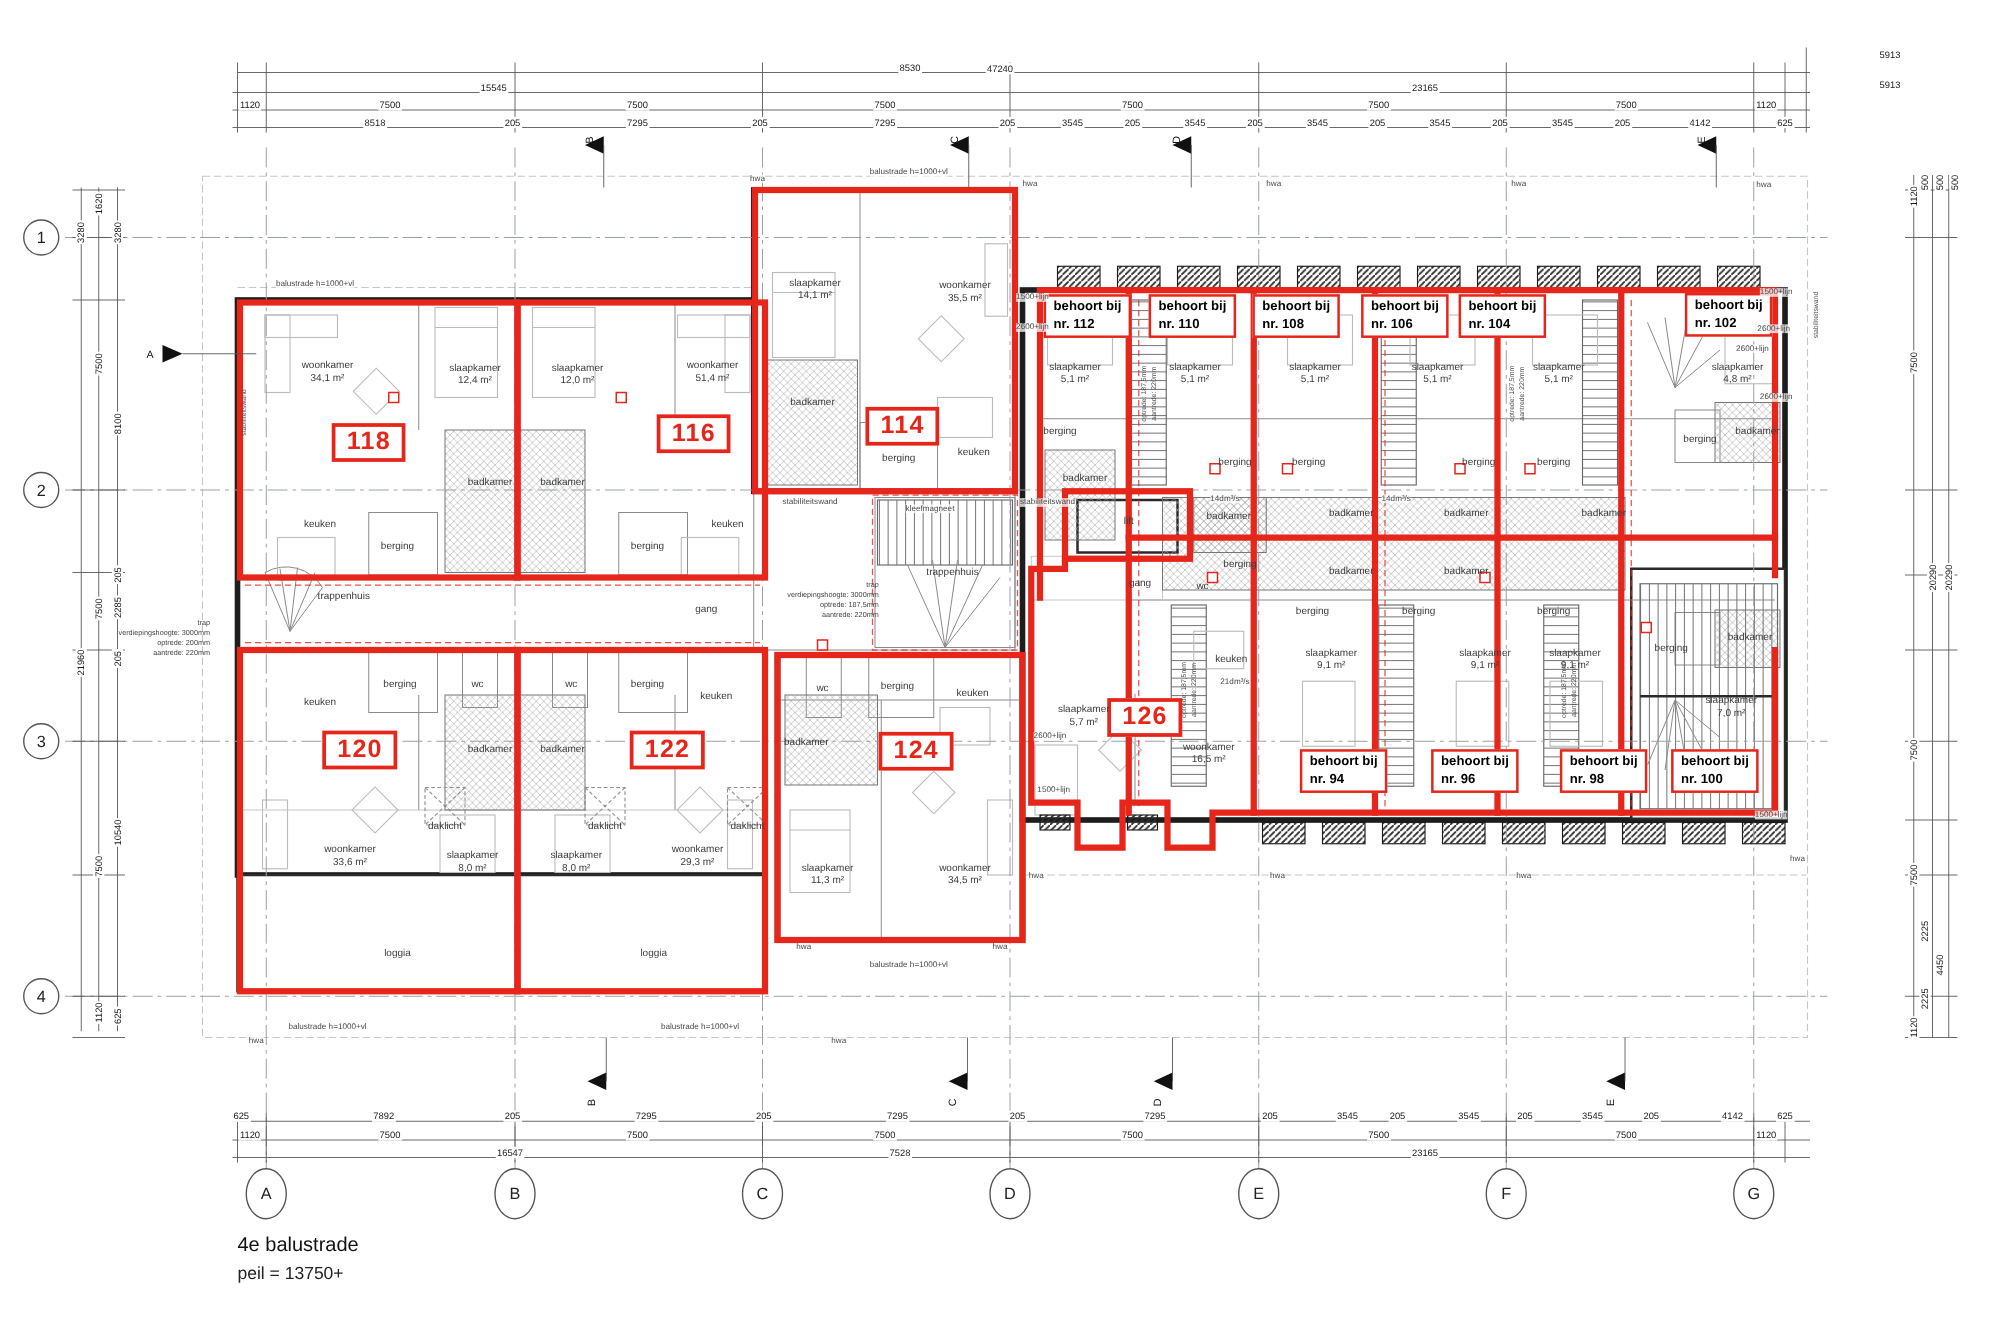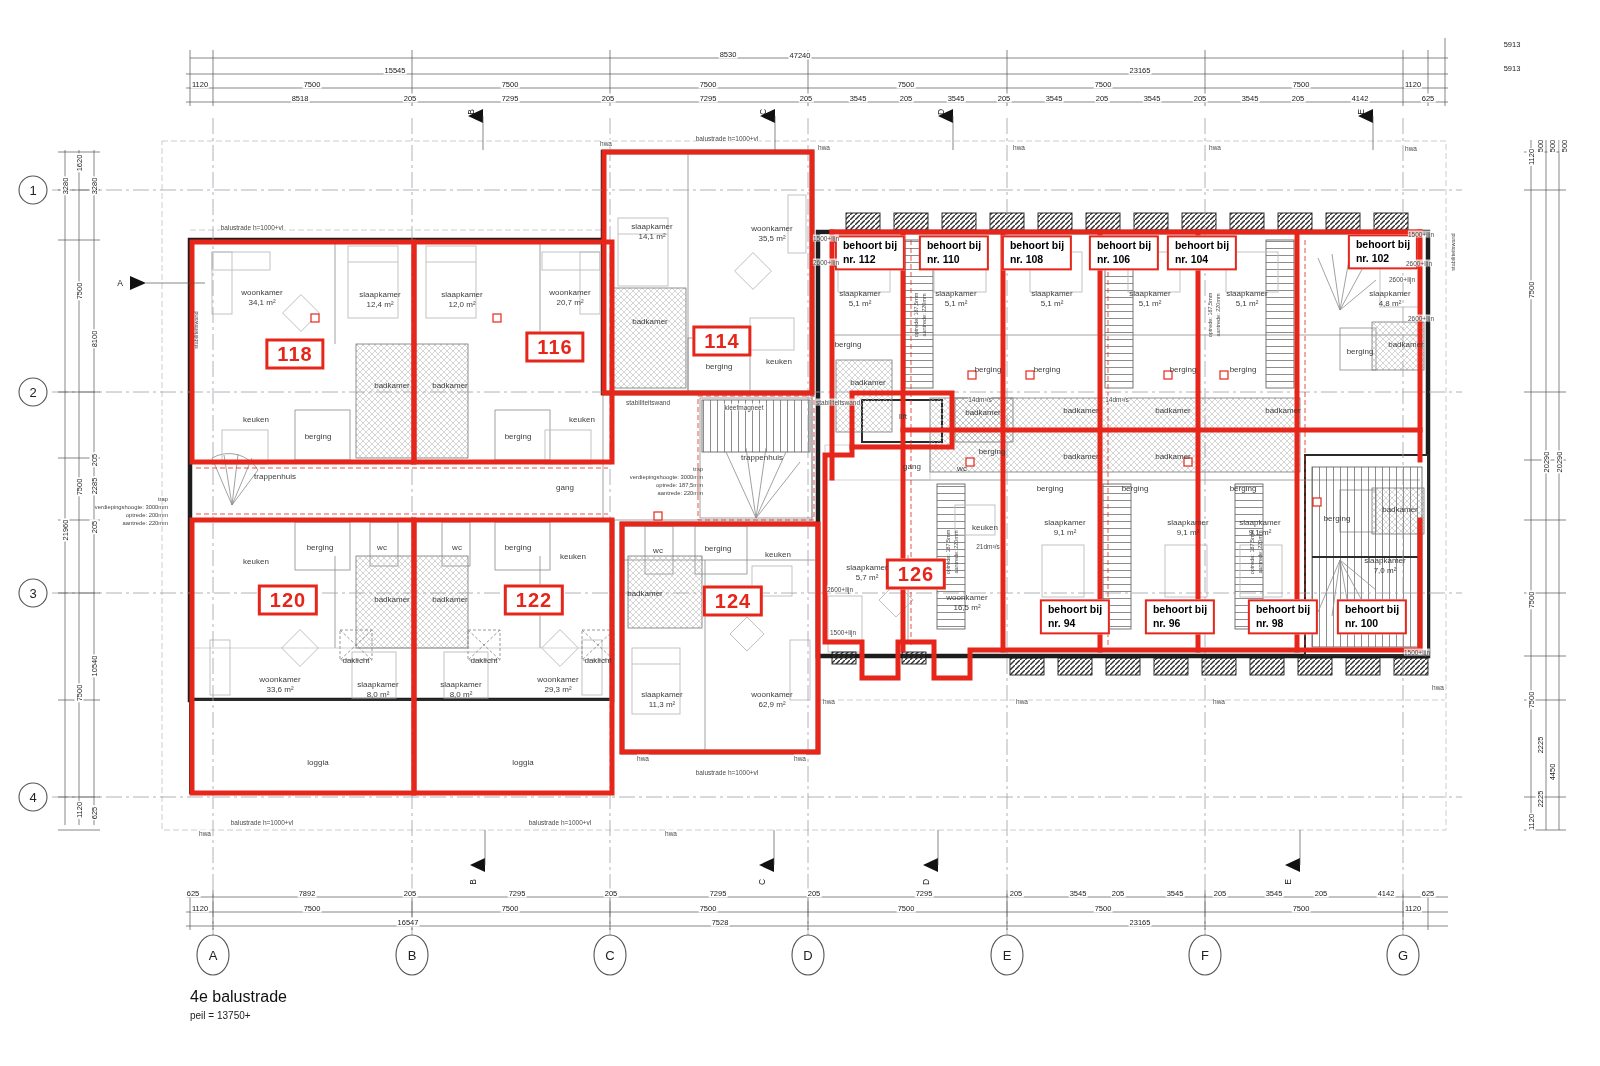--- a/index.html
+++ b/index.html
@@ -38,21 +38,21 @@
       background:#fff;padding:0 1px;white-space:nowrap;}
   .ann{position:absolute;transform:translate(-50%,-50%);font-size:6.5px;color:#4a4a4a;white-space:nowrap;background:rgba(255,255,255,.75);}
   .annv{position:absolute;transform:translate(-50%,-50%) rotate(-90deg);font-size:5.5px;color:#4a4a4a;white-space:nowrap;}
   .tn{position:absolute;transform:translate(-100%,-50%);font-size:5.8px;line-height:1.4;color:#444;
       text-align:right;white-space:pre-line;}
   .ubox{position:absolute;transform:translate(-50%,-50%);border:3.5px solid var(--red);color:var(--red);
       background:#fff;font-weight:bold;font-size:20px;letter-spacing:1px;padding:1px 9px;}
   .bbox{position:absolute;transform:translate(-50%,-50%);border:2px solid var(--red);color:#000;
       background:#fff;font-weight:bold;font-size:10.5px;line-height:1.3;padding:2px 6px;white-space:nowrap;text-align:left;}
   .title{position:absolute;left:190px;top:988px;font-size:16px;color:#111;}
-  .subtitle{position:absolute;left:190px;top:1010px;font-size:10px;color:#222;}
+  .subtitle{position:absolute;left:190px;top:1010px;font-size:14px;color:#222;}
 </style>
 </head>
 <body>
 
 <div class="sheet">
 
 <svg width="1600" height="1066" viewBox="0 0 1600 1066">
   <defs>
     <pattern id="bath" width="6" height="6" patternUnits="userSpaceOnUse">
           <path d="M0,6 L6,0 M0,0 L6,6" stroke="#adadad" stroke-width="0.5"></path>
@@ -343,21 +343,21 @@
 <div class="bbox" style="left:1202px;top:253px"><span>behoort bij</span><br><span>nr. 104</span></div>
 <div class="bbox" style="left:1383px;top:252px"><span>behoort bij</span><br><span>nr. 102</span></div>
 <div class="bbox" style="left:1075px;top:617px"><span>behoort bij</span><br><span>nr. 94</span></div>
 <div class="bbox" style="left:1180px;top:617px"><span>behoort bij</span><br><span>nr. 96</span></div>
 <div class="bbox" style="left:1283px;top:617px"><span>behoort bij</span><br><span>nr. 98</span></div>
 <div class="bbox" style="left:1372px;top:617px"><span>behoort bij</span><br><span>nr. 100</span></div>
 
 <div class="rm" style="left:262px;top:298px"><span>woonkamer</span><br><span>34,1 m²</span></div>
 <div class="rm" style="left:380px;top:300px"><span>slaapkamer</span><br><span>12,4 m²</span></div>
 <div class="rm" style="left:462px;top:300px"><span>slaapkamer</span><br><span>12,0 m²</span></div>
-<div class="rm" style="left:570px;top:298px"><span>woonkamer</span><br><span>20,7 m²</span></div>
+<div class="rm" style="left:570px;top:298px"><span>woonkamer</span><br><span>51,4 m²</span></div>
 <div class="rm" style="left:256px;top:420px"><span>keuken</span></div>
 <div class="rm" style="left:392px;top:386px"><span>badkamer</span></div>
 <div class="rm" style="left:450px;top:386px"><span>badkamer</span></div>
 <div class="rm" style="left:318px;top:437px"><span>berging</span></div>
 <div class="rm" style="left:518px;top:437px"><span>berging</span></div>
 <div class="rm" style="left:582px;top:420px"><span>keuken</span></div>
 <div class="rm" style="left:275px;top:477px"><span>trappenhuis</span></div>
 <div class="rm" style="left:565px;top:488px"><span>gang</span></div>
 <div class="rm" style="left:652px;top:232px"><span>slaapkamer</span><br><span>14,1 m²</span></div>
 <div class="rm" style="left:772px;top:234px"><span>woonkamer</span><br><span>35,5 m²</span></div>
@@ -380,21 +380,21 @@
 <div class="rm" style="left:356px;top:661px"><span>daklicht</span></div>
 <div class="rm" style="left:484px;top:661px"><span>daklicht</span></div>
 <div class="rm" style="left:598px;top:661px"><span>daklicht</span></div>
 <div class="rm" style="left:318px;top:763px"><span>loggia</span></div>
 <div class="rm" style="left:523px;top:763px"><span>loggia</span></div>
 <div class="rm" style="left:658px;top:551px"><span>wc</span></div>
 <div class="rm" style="left:718px;top:549px"><span>berging</span></div>
 <div class="rm" style="left:778px;top:555px"><span>keuken</span></div>
 <div class="rm" style="left:645px;top:594px"><span>badkamer</span></div>
 <div class="rm" style="left:662px;top:700px"><span>slaapkamer</span><br><span>11,3 m²</span></div>
-<div class="rm" style="left:772px;top:700px"><span>woonkamer</span><br><span>62,9 m²</span></div>
+<div class="rm" style="left:772px;top:700px"><span>woonkamer</span><br><span>34,5 m²</span></div>
 <div class="rm" style="left:903px;top:417px"><span>lift</span></div>
 <div class="rm" style="left:912px;top:467px"><span>gang</span></div>
 <div class="rm" style="left:962px;top:469px"><span>wc</span></div>
 <div class="rm" style="left:992px;top:452px"><span>berging</span></div>
 <div class="rm" style="left:985px;top:528px"><span>keuken</span></div>
 <div class="rm" style="left:867px;top:573px"><span>slaapkamer</span><br><span>5,7 m²</span></div>
 <div class="rm" style="left:967px;top:603px"><span>woonkamer</span><br><span>16,5 m²</span></div>
 <div class="rm" style="left:860px;top:299px"><span>slaapkamer</span><br><span>5,1 m²</span></div>
 <div class="rm" style="left:956px;top:299px"><span>slaapkamer</span><br><span>5,1 m²</span></div>
 <div class="rm" style="left:1052px;top:299px"><span>slaapkamer</span><br><span>5,1 m²</span></div>

